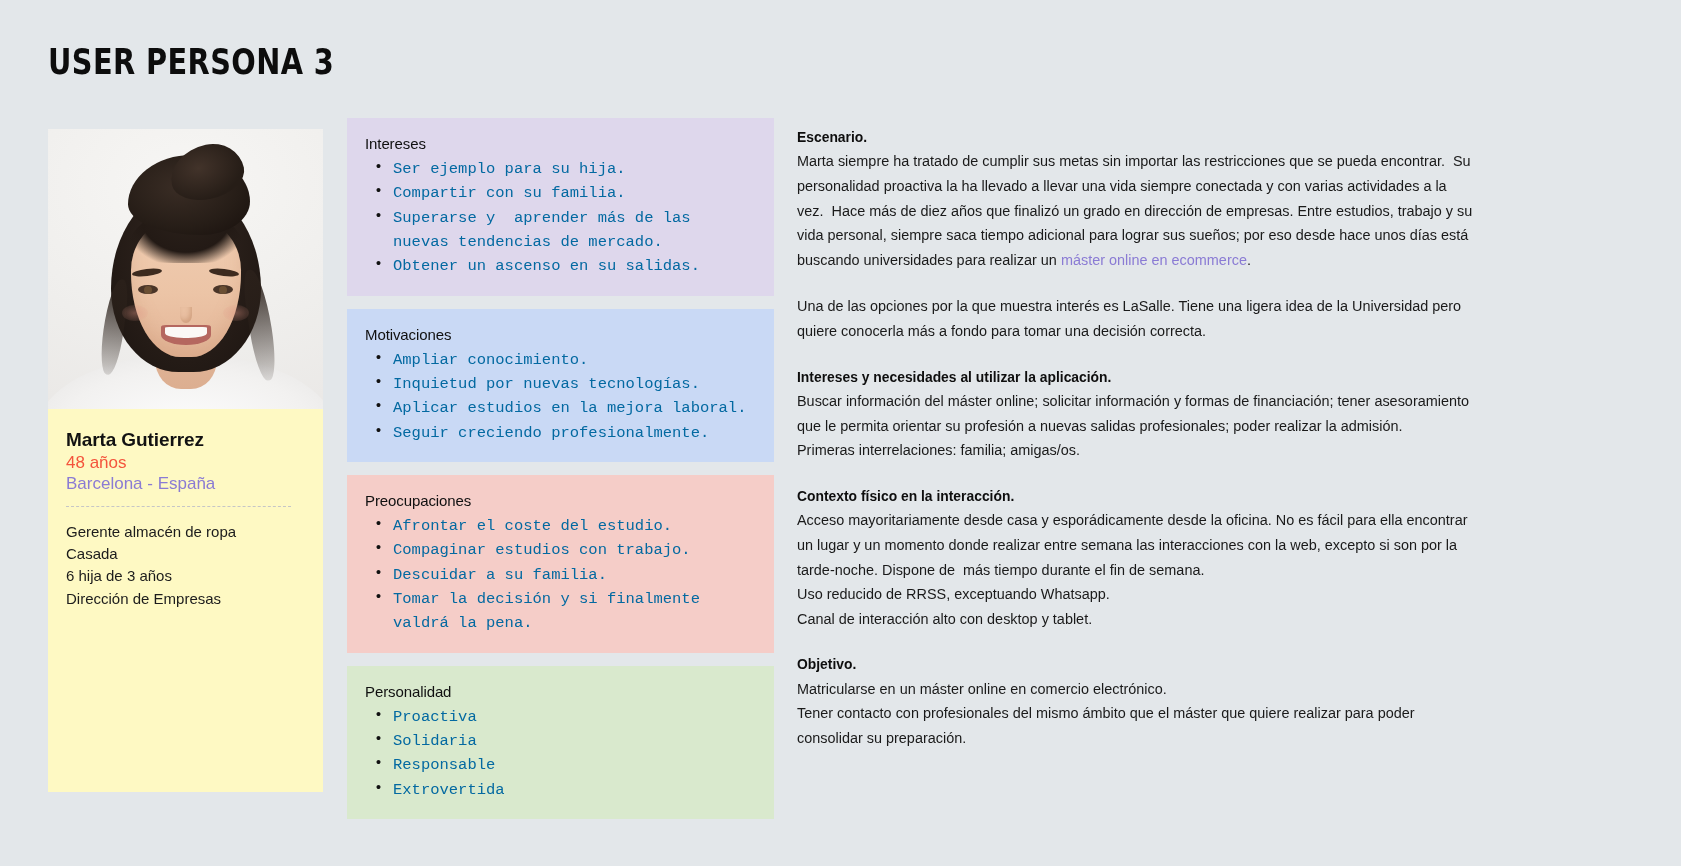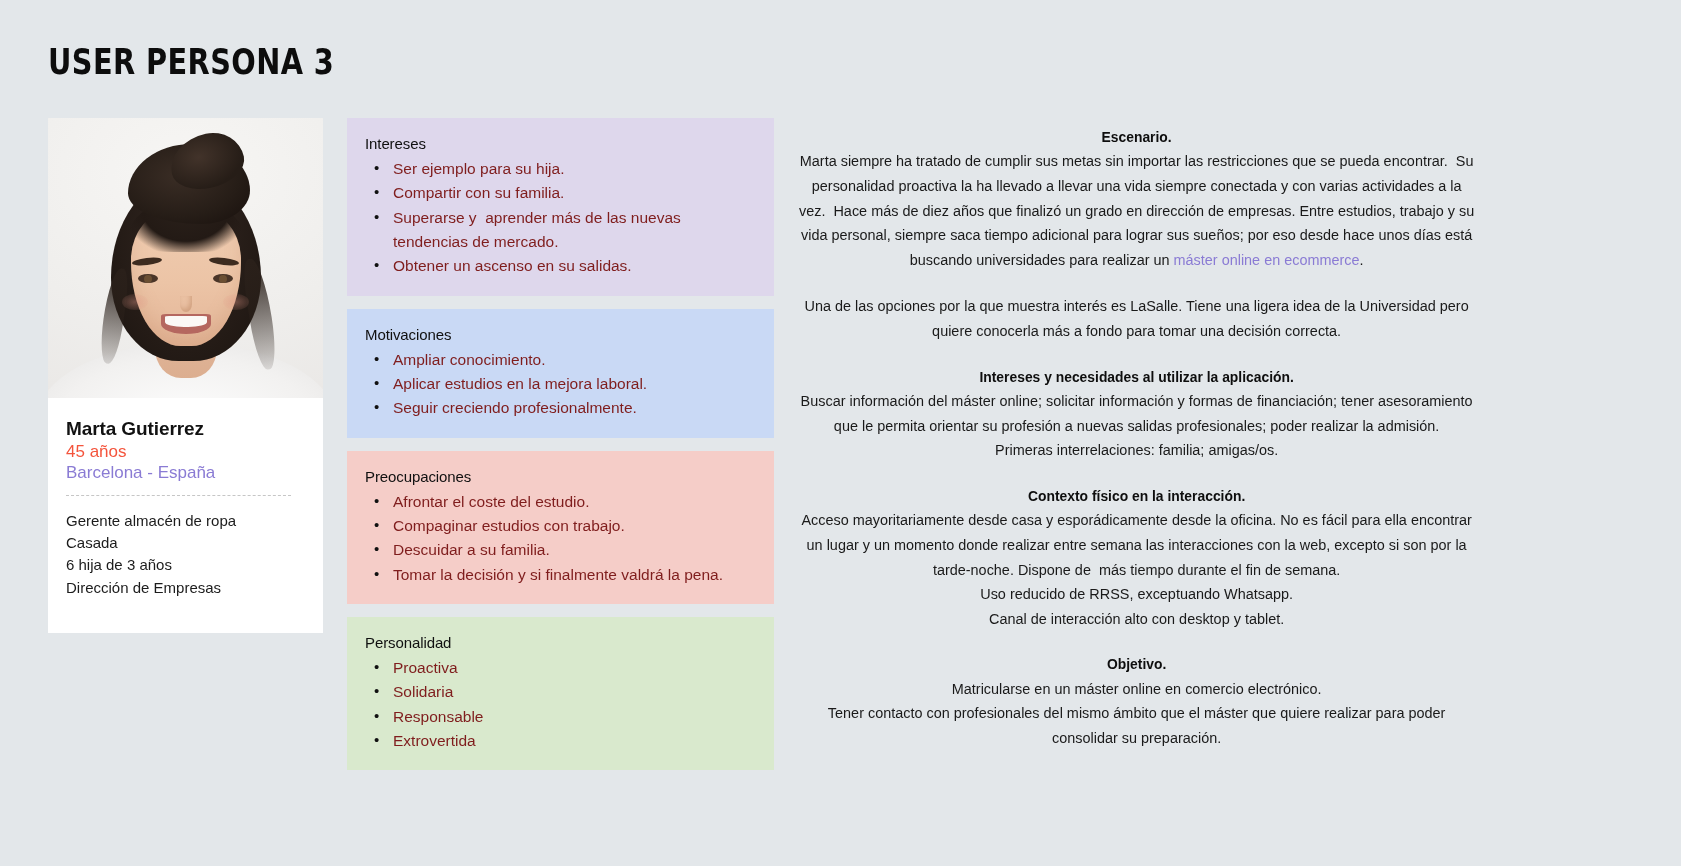--- a/index.html
+++ b/index.html
@@ -28,24 +28,24 @@
     text-transform: uppercase;
     transform: scaleX(0.80);
     transform-origin: left center;
     line-height: 1;
   }
 
   
   .persona-card {
     position: absolute;
     left: 48px;
-    top: 118px;
+    top: 129px;
     width: 275px;
-    height: 515px;
-    background: #ffffff;
+    height: 663px;
+    background: #fef9c3;
     box-sizing: border-box;
     overflow: hidden;
   }
   .persona-photo {
     position: relative;
     width: 275px;
     height: 280px;
     overflow: hidden;
     background: #f2f1ef;
   }
@@ -208,40 +208,40 @@
   .trait-list {
     margin: 0;
     padding: 0;
     list-style: none;
   }
   .trait-list li {
     position: relative;
     padding-left: 28px;
     font-size: 15.5px;
     line-height: 1.57;
-    color: #7f1d1d;
+    color: #0369a1;
     white-space: pre-wrap;
+    font-family: Liberation Mono, monospace;
   }
   .trait-list li::before {
     content: "\2022";
     position: absolute;
     left: 9px;
     top: -1px;
     font-size: 15px;
     color: #111;
   }
 
   
   .narrative {
     position: absolute;
     left: 797px;
     top: 126px;
     width: 715px;
     font-family: "Liberation Sans", sans-serif;
-    text-align: center;
   }
   .narr-block { margin-bottom: 22px; }
   .narr-block:last-child { margin-bottom: 0; }
   .narr-head {
     font-size: 14.6px;
     font-weight: 700;
     color: #0e0e0e;
     line-height: 1.6;
     transform: scaleX(0.95);
     transform-origin: left center;
@@ -281,21 +281,21 @@
     <div class="eye r"></div>
     <div class="eye-i l"></div>
     <div class="eye-i r"></div>
     <div class="nose"></div>
     <div class="mouth">
       <div class="teeth"></div>
     </div>
   </div>
   <div class="persona-info">
     <div class="persona-name">Marta Gutierrez</div>
-    <div class="persona-age" style="color: rgb(244, 84, 60);">45 años</div>
+    <div class="persona-age" style="color: rgb(244, 84, 60);">48 años</div>
     <div class="persona-loc" style="color: rgb(138, 123, 212);">Barcelona - España</div>
     <hr class="persona-divider">
     <div class="persona-facts">
       <div>Gerente almacén de ropa</div>
       <div>Casada</div>
       <div>6 hija de 3 años</div>
       <div>Dirección de Empresas</div>
     </div>
   </div>
 </div>
@@ -309,20 +309,21 @@
       <li>Compartir con su familia.</li>
       <li>Superarse y  aprender más de las nuevas tendencias de mercado.</li>
       <li>Obtener un ascenso en su salidas.</li>
     </ul>
   </div>
 
   <div class="trait-box" id="box1" style="background: rgb(201, 217, 245);">
     <div class="trait-title">Motivaciones</div>
     <ul class="trait-list">
       <li>Ampliar conocimiento.</li>
+      <li>Inquietud por nuevas tecnologías.</li>
       <li>Aplicar estudios en la mejora laboral.</li>
       <li>Seguir creciendo profesionalmente.</li>
     </ul>
   </div>
 
   <div class="trait-box" id="box2" style="background: rgb(245, 205, 200);">
     <div class="trait-title">Preocupaciones</div>
     <ul class="trait-list">
       <li>Afrontar el coste del estudio.</li>
       <li>Compaginar estudios con trabajo.</li>

